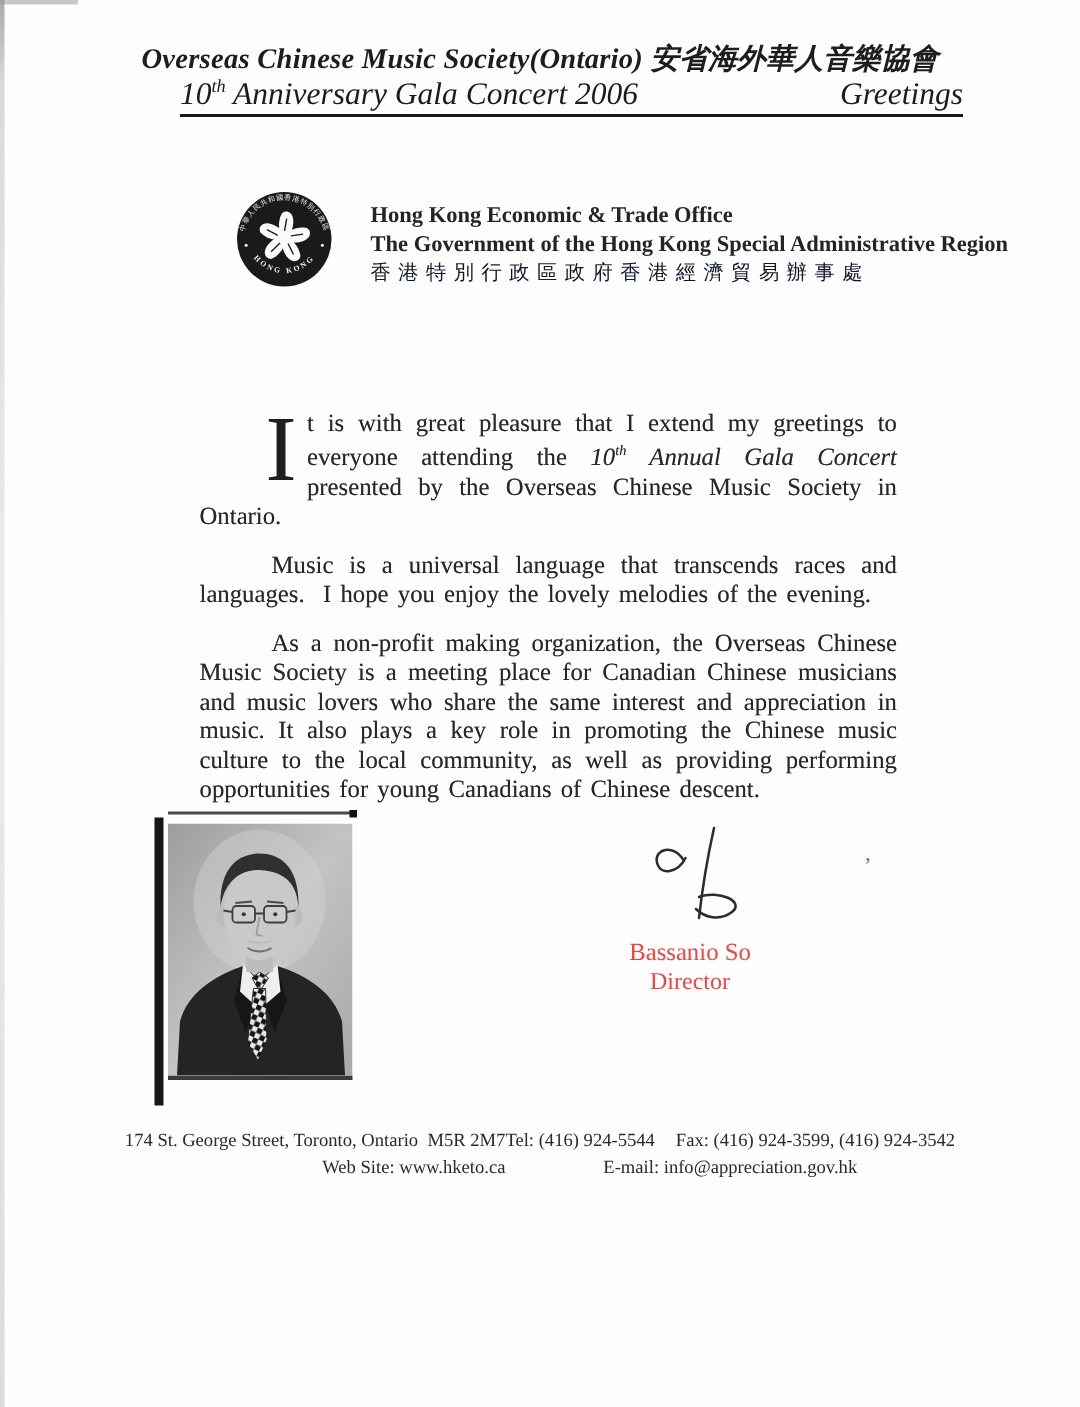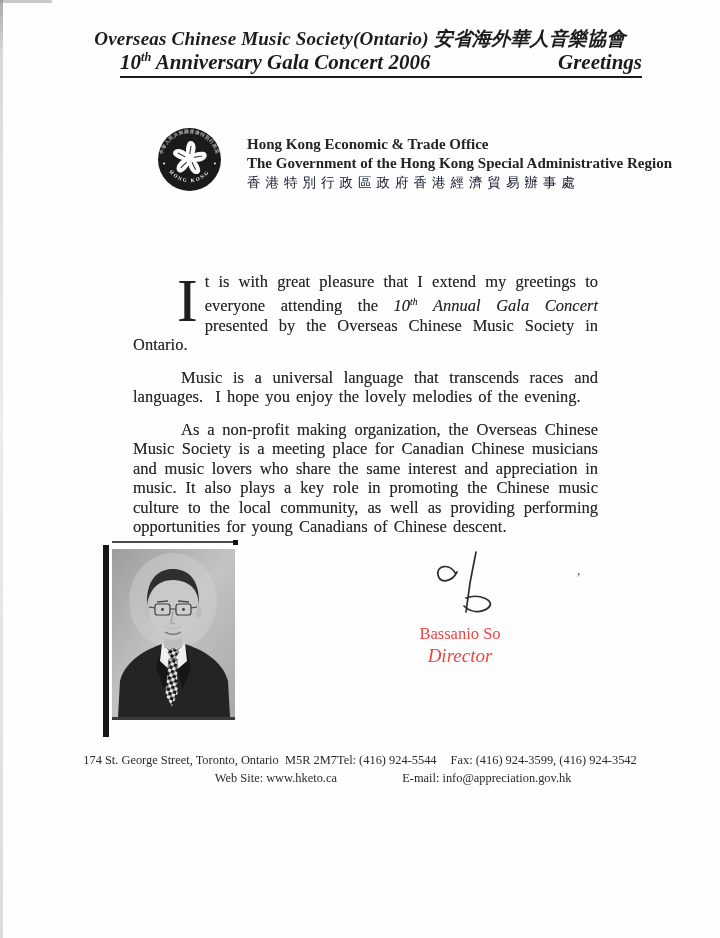--- a/index.html
+++ b/index.html
@@ -14,21 +14,21 @@
     background:linear-gradient(180deg,#7d7d7d 0%,#c6c6c6 6%,#e2e2e2 45%,#c9c9c9 100%);
     opacity:.65;}
   .corner-mark{position:absolute;left:0;top:0;width:52px;height:3px;background:#9a9a9a;opacity:.55;}
   .stray-mark{position:absolute;left:576px;top:570px;font-size:15px;color:#6a6a6a;}
   
   .society-line{position:absolute;top:26px;left:0;width:720px;text-align:center;
     font-size:19px;font-weight:bold;font-style:italic;letter-spacing:.2px;color:#1d1d1d;}
   .title-row{position:absolute;top:50px;left:120px;width:522px;
     display:flex;justify-content:space-between;align-items:flex-end;
     border-bottom:2.5px solid #1a1a1a;padding-bottom:1px;
-    font-size:21px;font-weight:bold;font-style:italic;color:#1b1b1b;}
+    font-size:21px;font-weight:normal;font-style:italic;color:#1b1b1b;}
   .sup{font-size:58%;vertical-align:super;}
   .i{font-style:italic;}
   .isup{font-style:italic;font-size:58%;vertical-align:super;}
   
   .hketo{position:absolute;top:127px;left:157px;display:flex;align-items:flex-start;}
   .seal{width:65px;height:65px;flex:0 0 auto;}
   .hketo-text{margin-left:25px;padding-top:8px;line-height:19px;color:#242424;}
   .hketo-en1{font-size:15px;font-weight:bold;}
   .hketo-en2{font-size:15px;font-weight:bold;}
   .hketo-zh{font-size:13.5px;letter-spacing:5px;margin-top:1px;color:#0f172a;font-family:Liberation Mono, monospace;}
@@ -44,21 +44,21 @@
   .photo-wrap{position:absolute;top:540px;left:103px;width:140px;height:200px;}
   .photo-bar{position:absolute;left:0;top:5px;width:6px;height:192px;background:#171717;}
   .photo-topline{position:absolute;left:9px;top:1px;width:122px;height:2px;background:#4a4a4a;}
   .photo-dot{position:absolute;left:130px;top:0;width:5px;height:5px;background:#111;}
   .photo{position:absolute;left:9px;top:9px;width:123px;height:168px;
     border-bottom:3px solid #3a3a3a;}
   
   .sig-block{position:absolute;top:548px;left:385px;width:150px;text-align:center;color:#ef4444;}
   .sig-svg{width:80px;height:72px;margin-left:18px;}
   .sig-name{font-size:16.5px;margin-top:0;}
-  .sig-title{font-size:19px;font-style:italic;margin-top:1px;text-align:center;}
+  .sig-title{font-size:16px;margin-top:1px;text-align:center;}
   
   .footer{position:absolute;top:751px;left:0;width:720px;display:flex;
     justify-content:center;font-size:12.4px;line-height:18px;color:#2a2a2a;}
   .footer-col1{text-align:right;}
   .footer-col2{text-align:center;}
   .fax-span{margin-left:14px;text-align:right;}
 </style>
 </head>
 <body>
 

